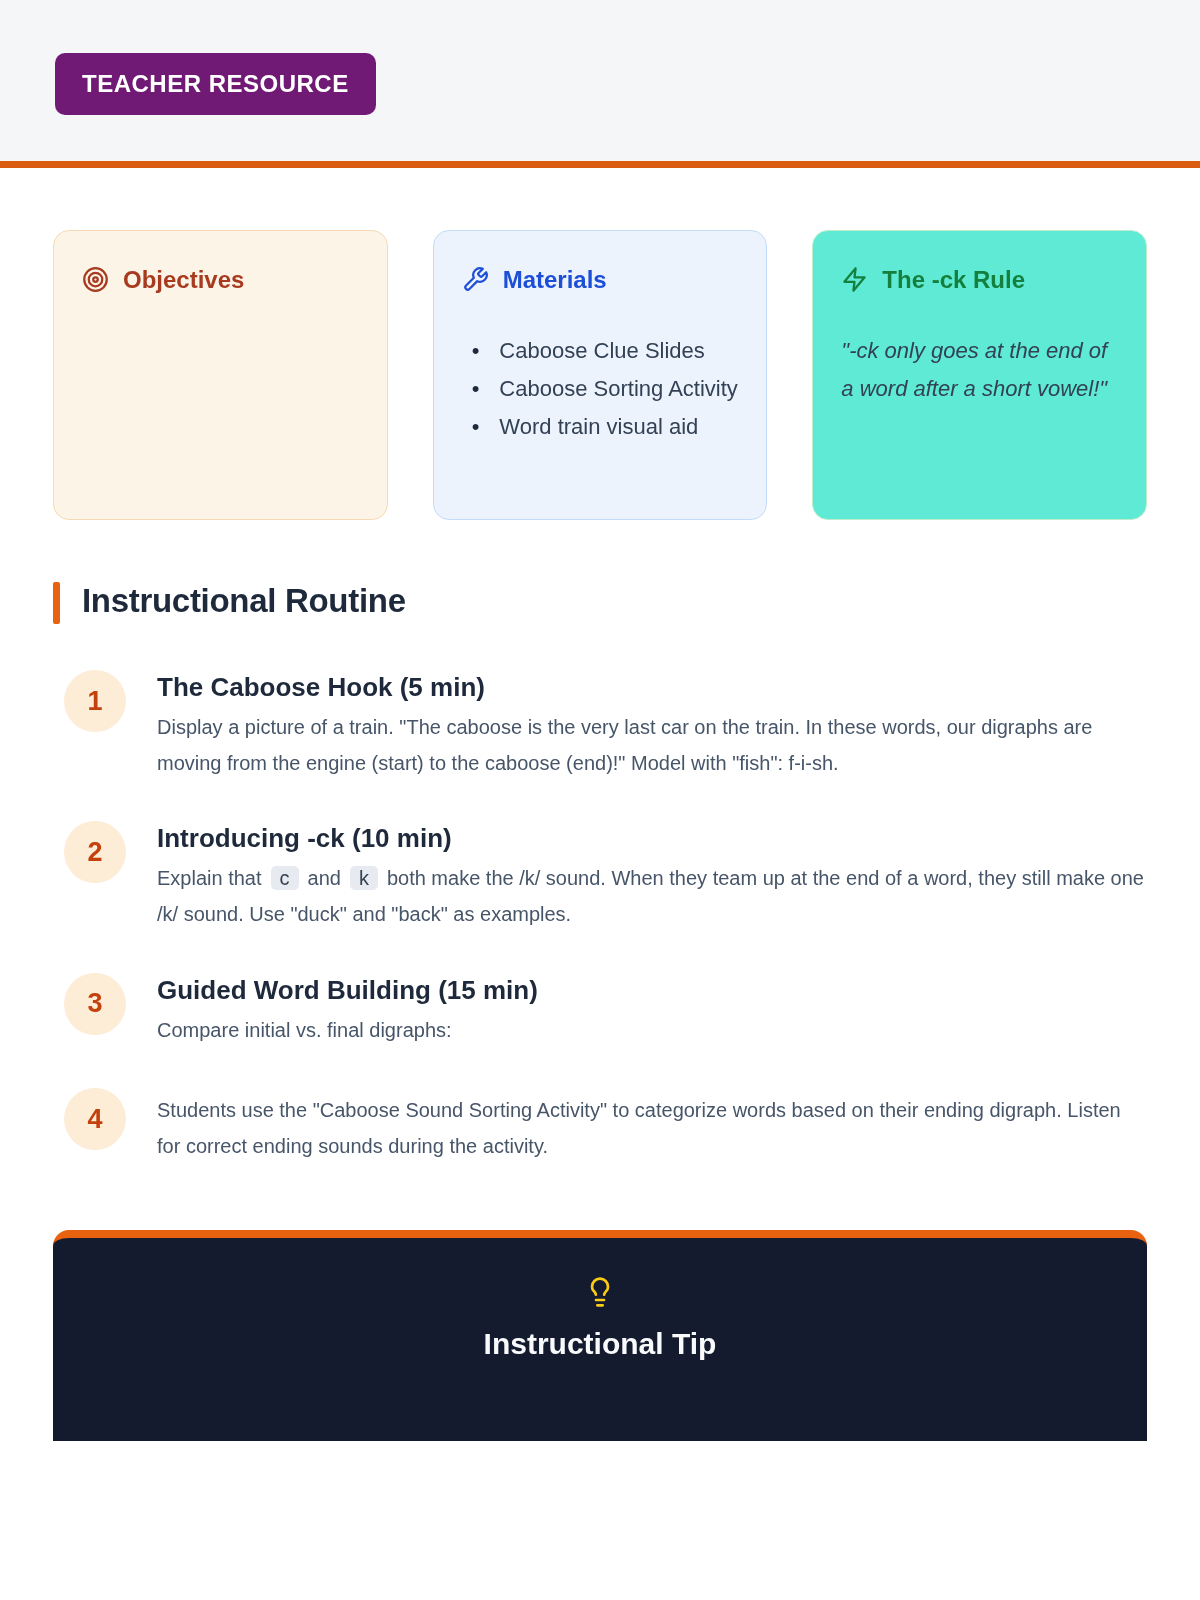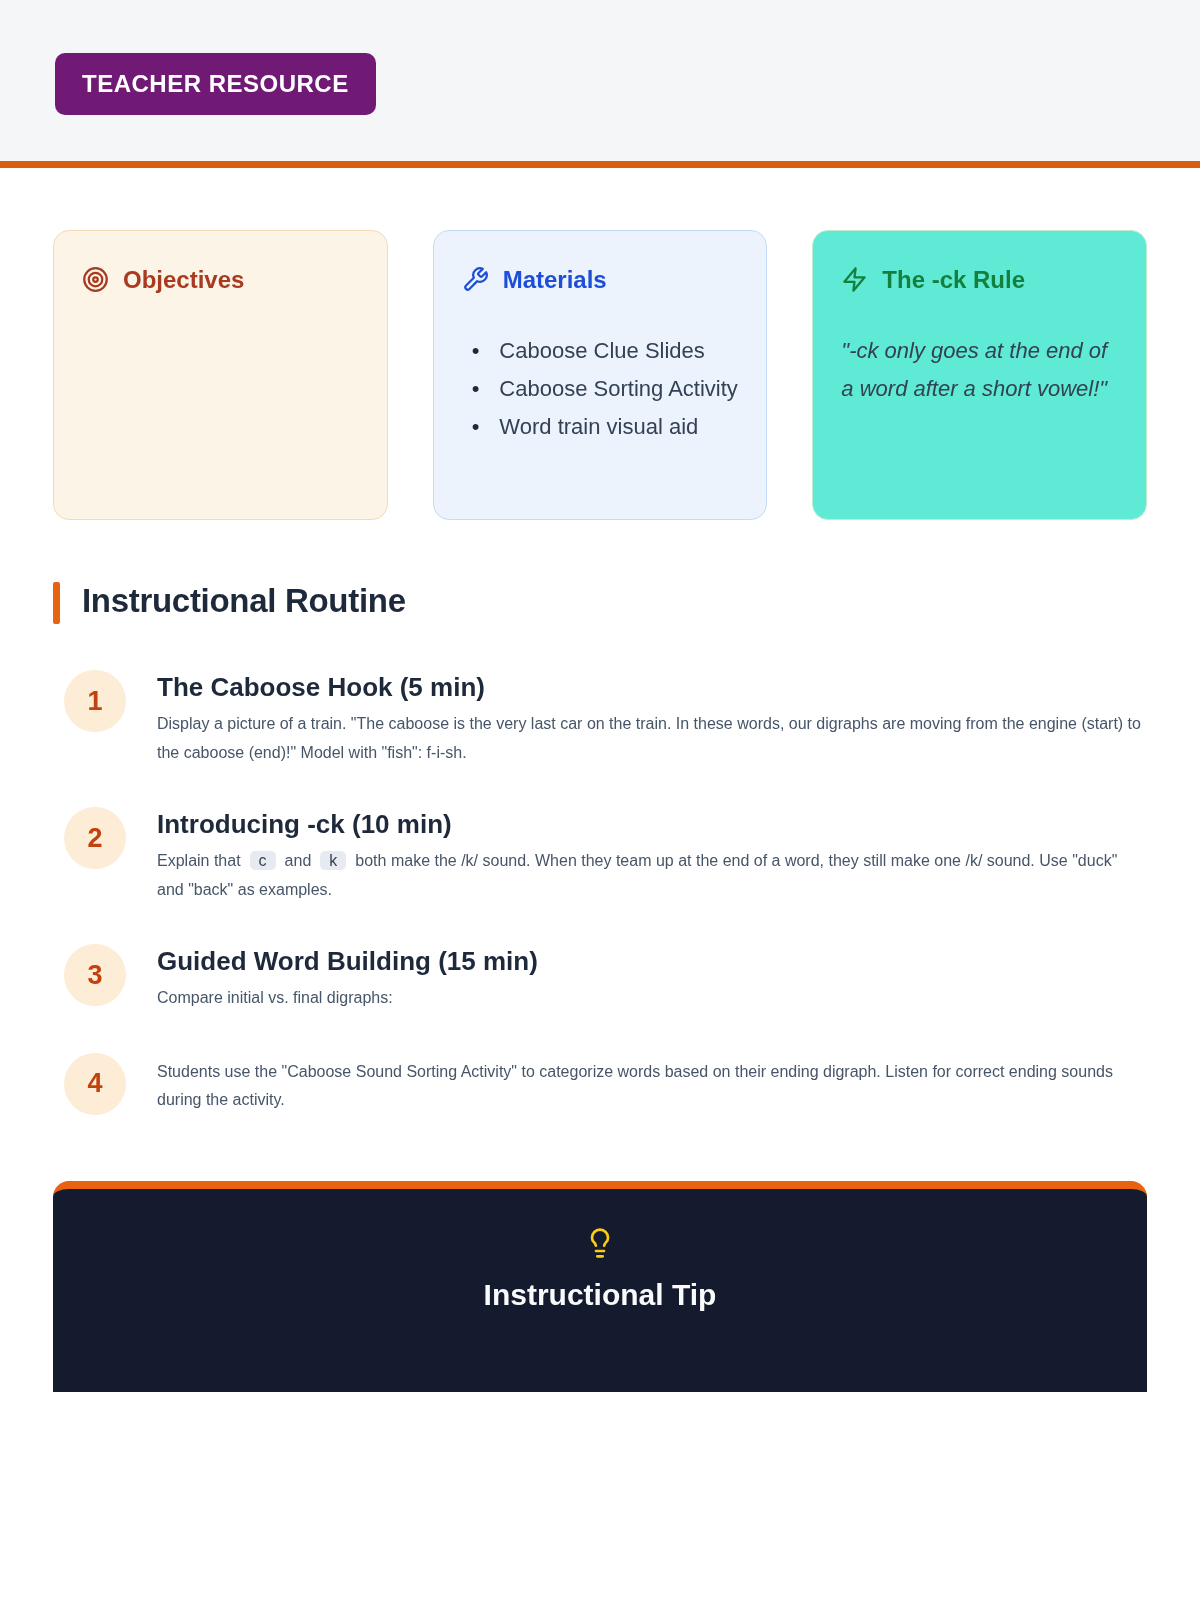--- a/index.html
+++ b/index.html
@@ -135,21 +135,21 @@
     justify-content: center;
   }
   .step-title {
     font-size: 26px;
     font-weight: 700;
     color: #1e293b;
     line-height: 1.35;
   }
   .step-body {
     margin-top: 5px;
-    font-size: 16px;
+    font-size: 20px;
     line-height: 1.78;
     color: #475569;
   }
   .chip {
     background: #e7ebf1;
     border-radius: 5px;
     padding: 1px 9px;
     margin: 0 9px;
     color: #374151;
   }

